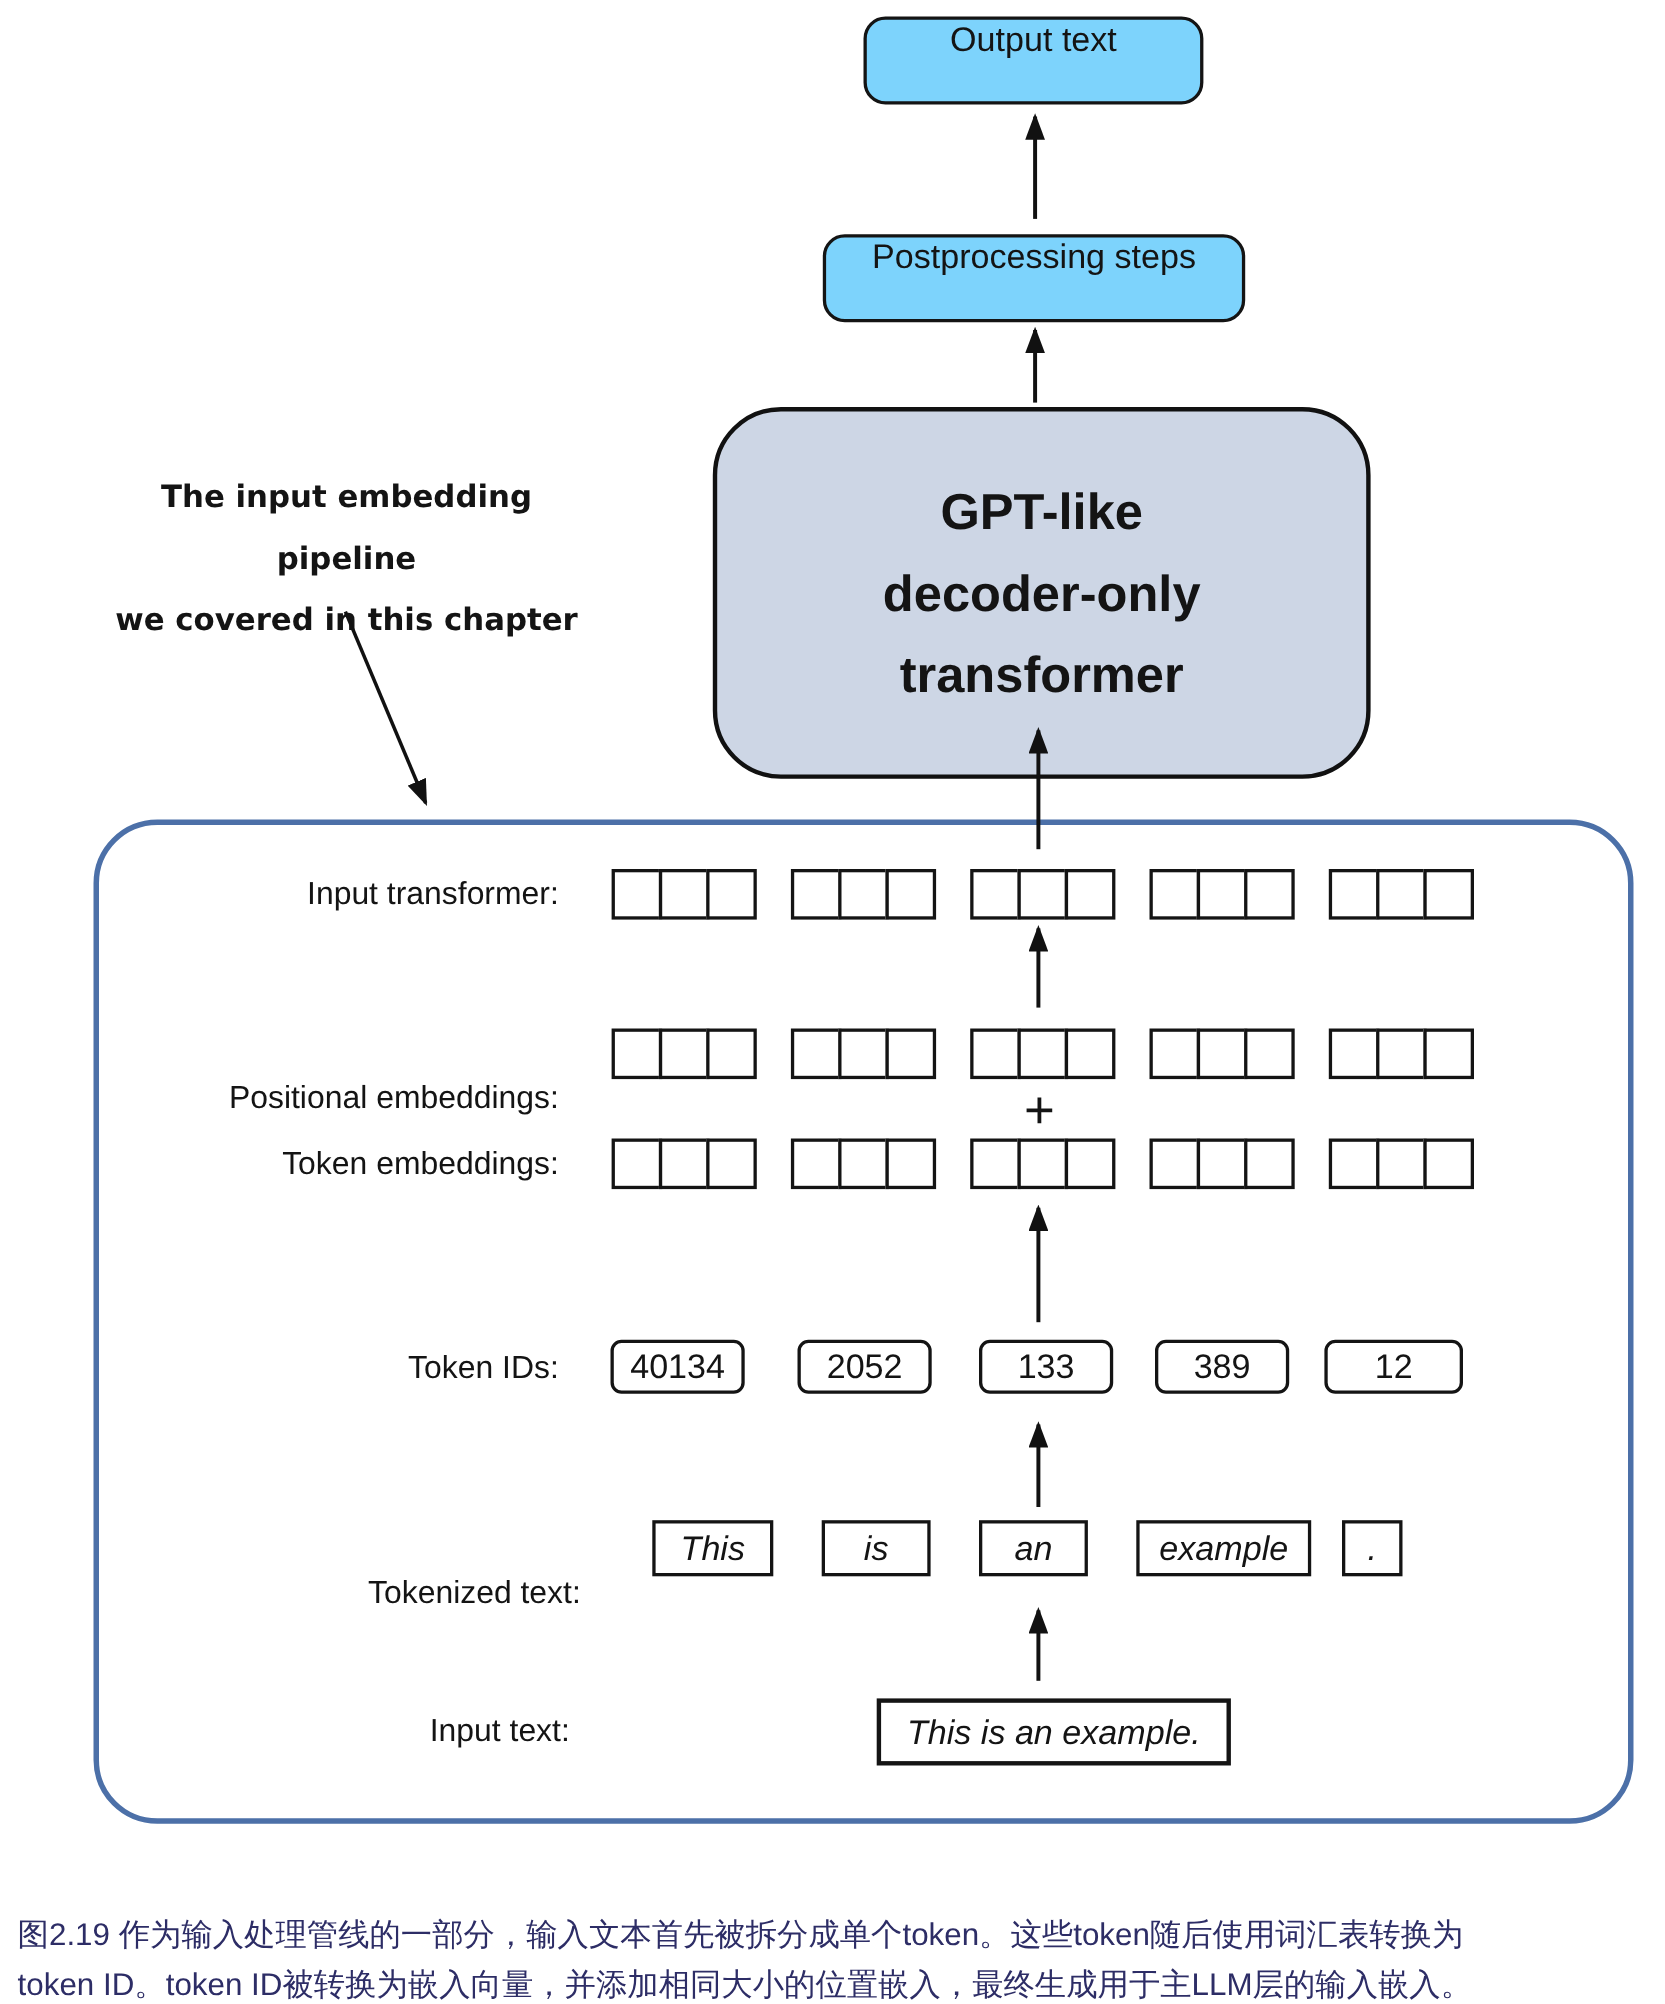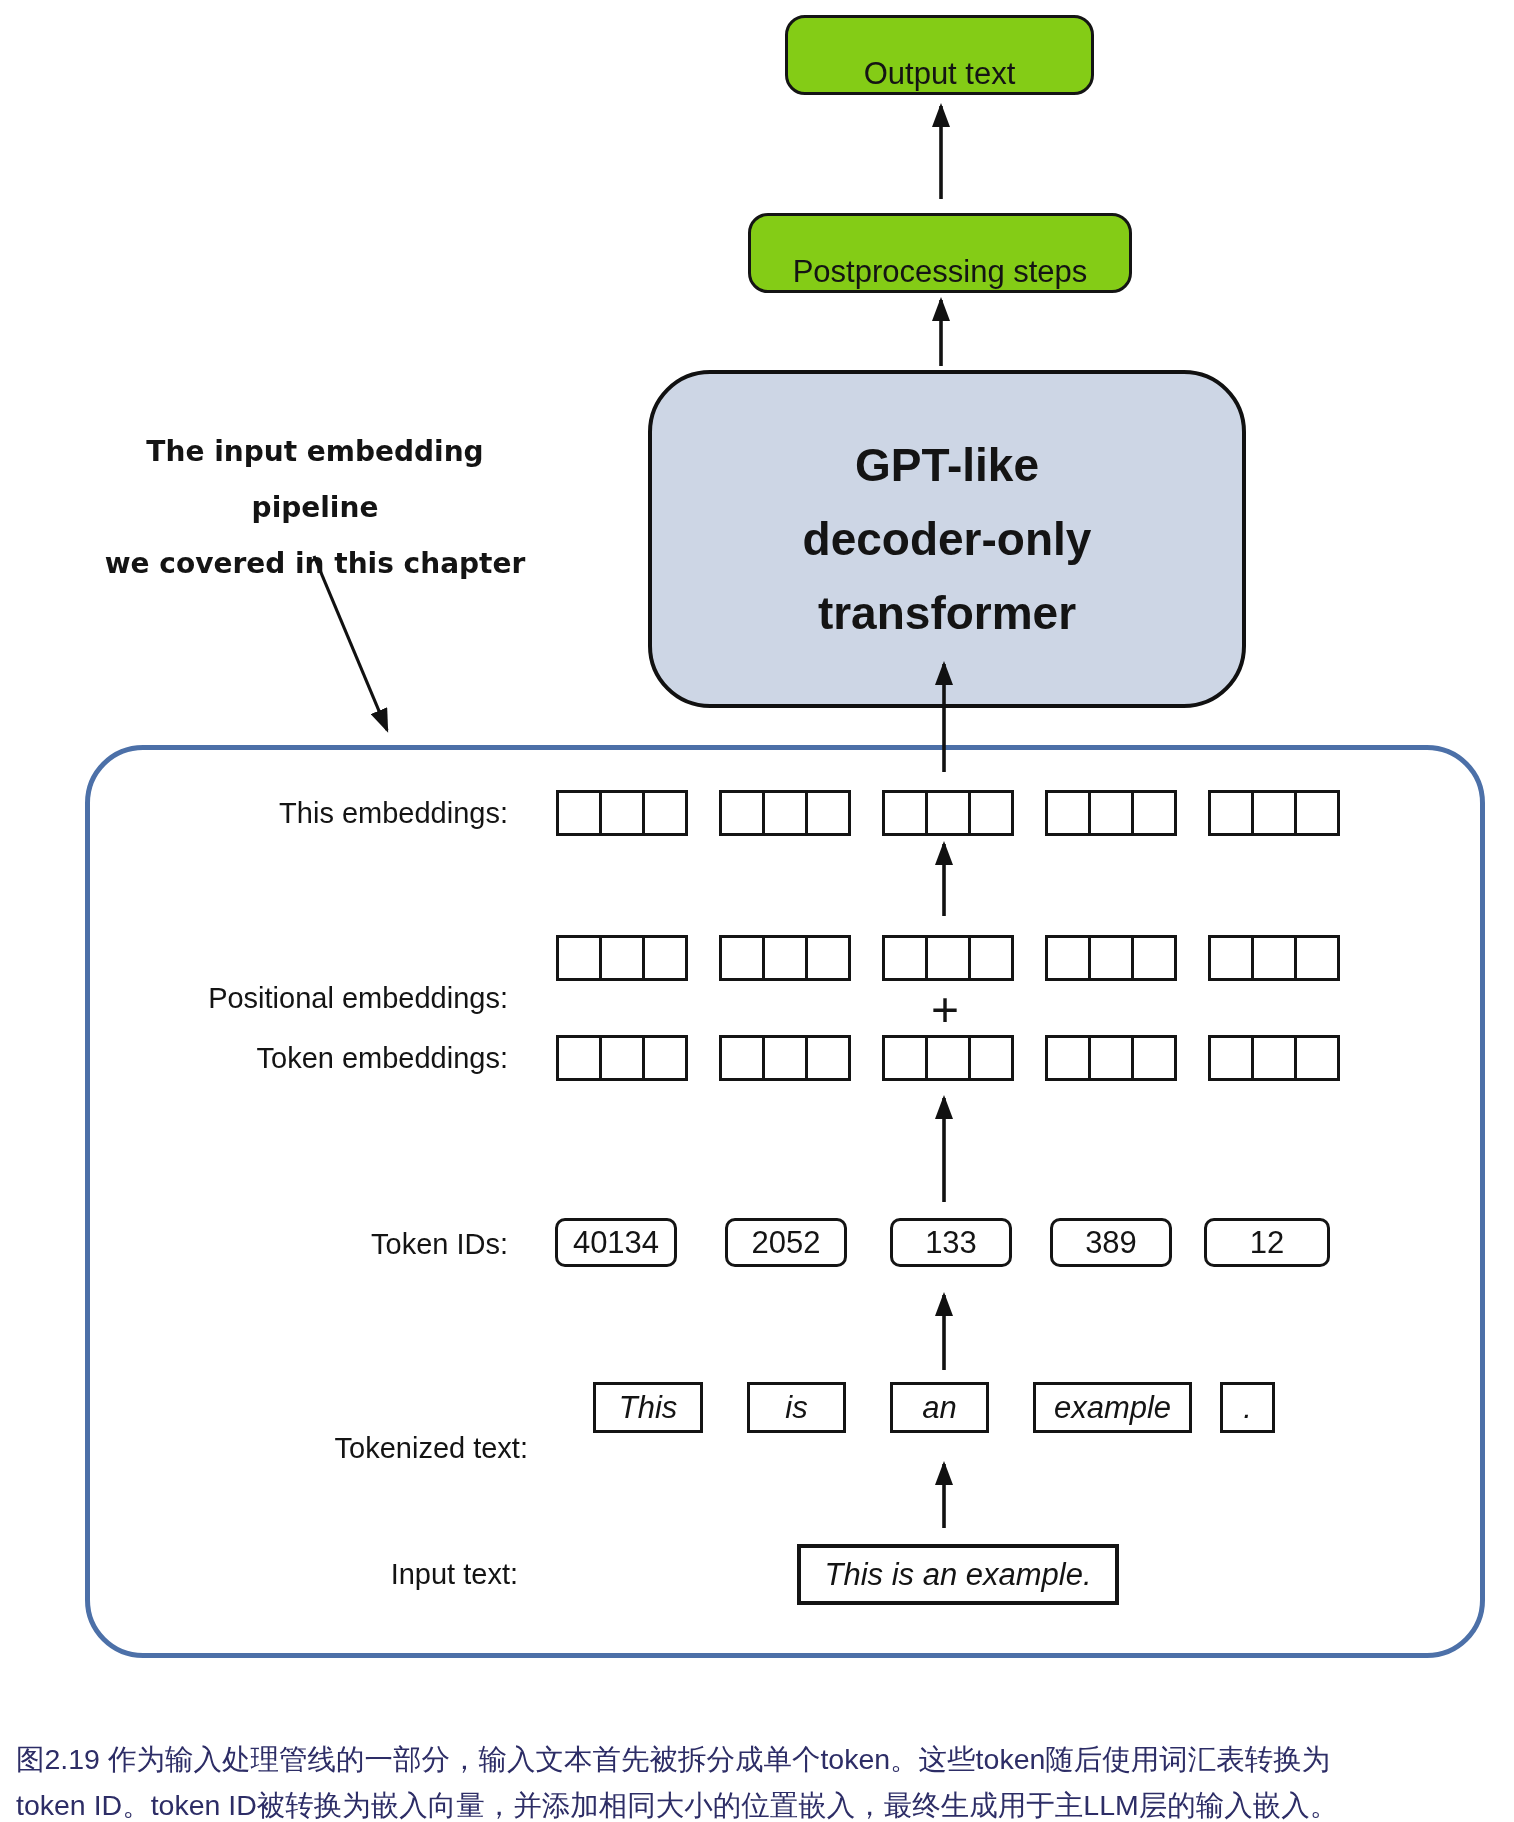--- a/index.html
+++ b/index.html
@@ -1,22 +1,22 @@
 <!DOCTYPE html>
 <html><head>
 <meta charset="utf-8">
 <style>
   html,body{margin:0;padding:0;}
   body{
     width:1514px;height:1822px;position:relative;overflow:hidden;
     background:#ffffff;font-family:"Liberation Sans",sans-serif;color:#141414;
   }
   .pill{
-    position:absolute;border:3px solid #141414;border-radius:20px;background:#84cc16;
-    display:flex;align-items:flex-end;justify-content:center;font-size:31px;
+    position:absolute;border:3px solid #141414;border-radius:20px;background:#7dd3fc;
+    display:flex;align-items:flex-start;justify-content:center;font-size:31px;
   }
   #output-box{left:785px;top:15px;width:303px;height:74px;}
   #postproc-box{left:748px;top:213px;width:378px;height:74px;}
   #transformer-box{
     position:absolute;left:648px;top:370px;width:590px;height:330px;
     background:#cdd6e5;border:4px solid #111;border-radius:62px;
     display:flex;flex-direction:column;align-items:center;justify-content:center;
     font-weight:bold;font-size:46px;line-height:74px;text-align:center;
   }
   #annotation{
@@ -81,21 +81,21 @@
   <span>transformer</span>
 </div>
 
 <div id="annotation">
   <div>The input embedding pipeline</div>
   <div>we covered in this chapter</div>
 </div>
 
 <div id="container"></div>
 
-<div class="row-label" id="lbl-input">This embeddings:</div>
+<div class="row-label" id="lbl-input">Input transformer:</div>
 <div class="row-label" id="lbl-pos">Positional embeddings:</div>
 <div class="row-label" id="lbl-tok">Token embeddings:</div>
 <div class="row-label" id="lbl-ids">Token IDs:</div>
 <div class="row-label" id="lbl-tokenized">Tokenized text:</div>
 <div class="row-label" id="lbl-inputtext">Input text:</div>
 
 <div class="squares-row" id="squares-input">
     <div class="sq-group">
       <div class="sq"></div>
       <div class="sq"></div>

